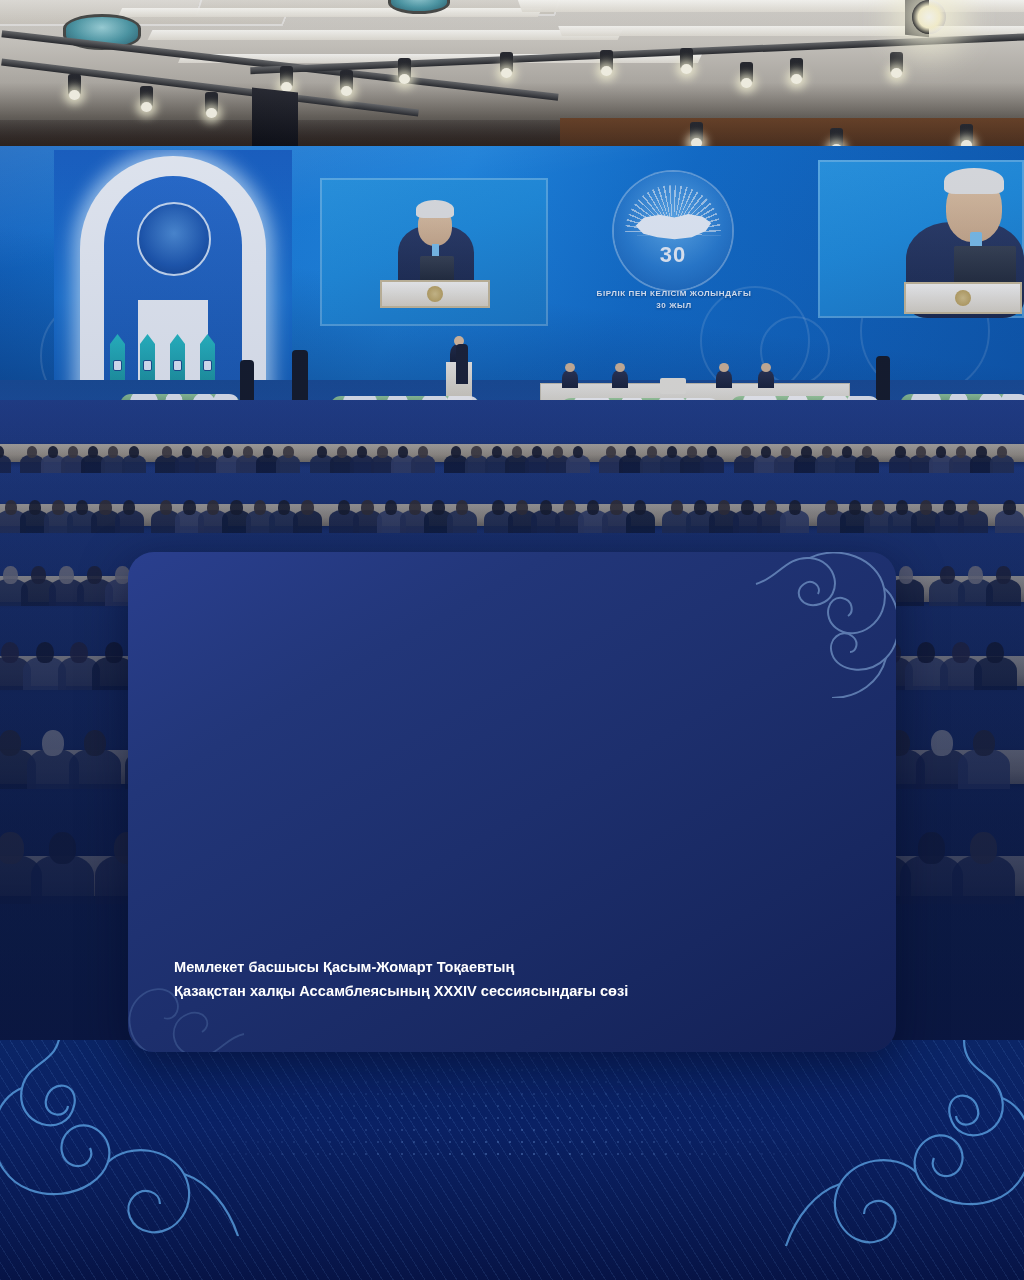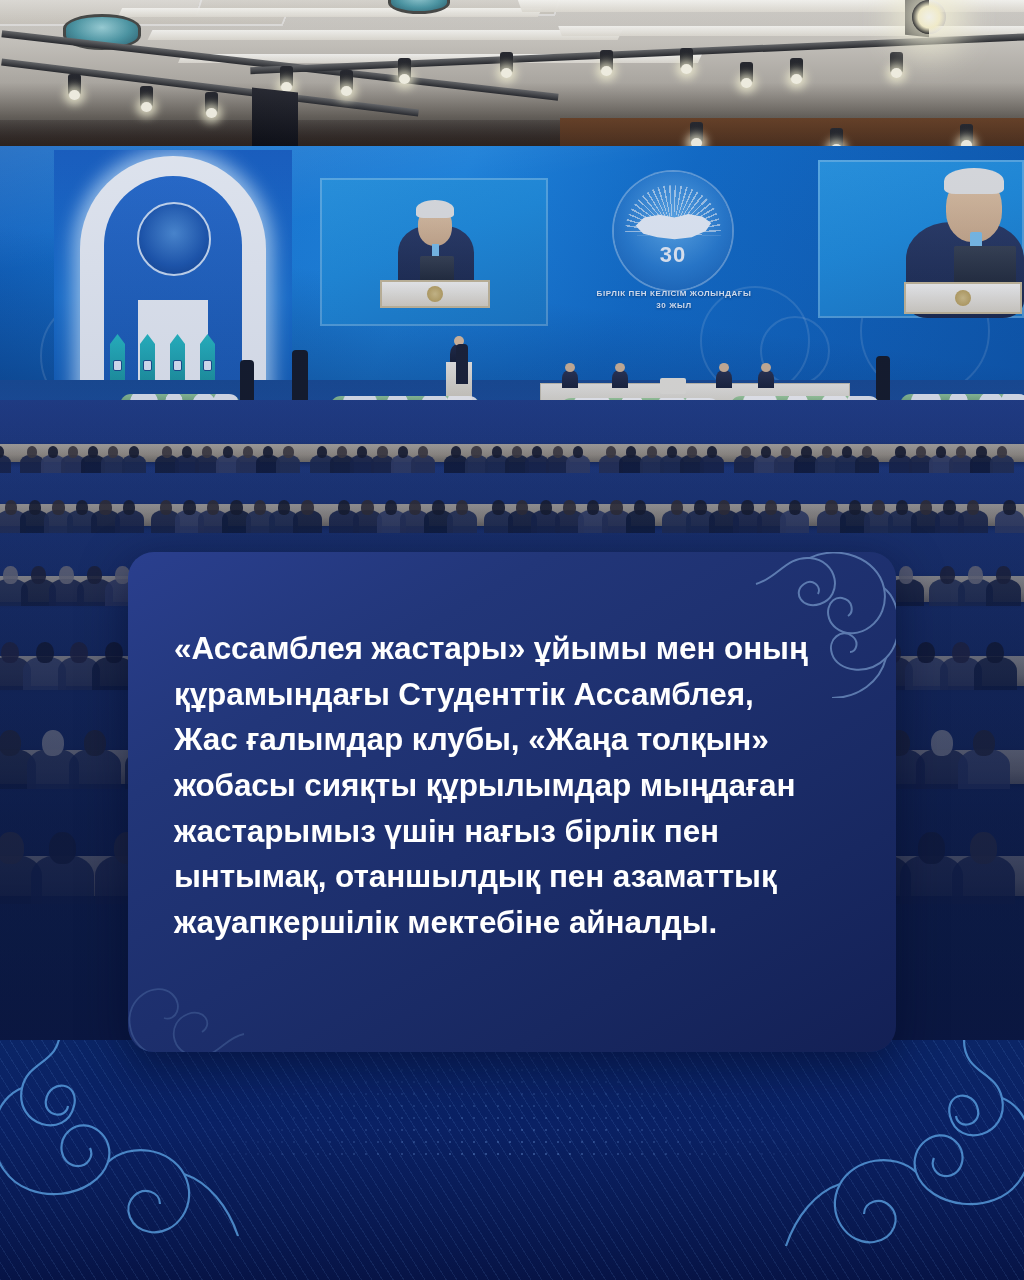--- a/index.html
+++ b/index.html
@@ -870,22 +870,17 @@
     </div>
     <div class="card-orn2">
       <svg viewBox="0 0 130 130" width="130" height="130" style="transform:scaleX(-1) scaleY(-1);">
         <g fill="none" stroke="#8fbcea" stroke-width="1.8" opacity=".7">
           <path d="M4 30 C24 26 30 6 52 8 C78 10 82 42 60 50 C44 56 34 40 46 32"></path>
           <path d="M52 8 C80 -2 114 10 118 38 C123 66 92 84 76 70 C64 59 72 42 84 46"></path>
         </g>
       </svg>
     </div>
 
-    <div class="quote">«Ассамблея жастары» ұйымы мен оның
-құрамындағы Студенттік Ассамблея,
-Жас ғалымдар клубы, «Жаңа толқын»
-жобасы сияқты құрылымдар мыңдаған
-жастарымыз үшін нағыз бірлік пен
-ынтымақ, отаншылдық пен азаматтық
-жауапкершілік мектебіне айналды.</div>
+    <div class="attrib">Мемлекет басшысы Қасым-Жомарт Тоқаевтың
+Қазақстан халқы Ассамблеясының XXXIV сессиясындағы сөзі</div>
   </div>
 
 </div>
 
 </body></html>

